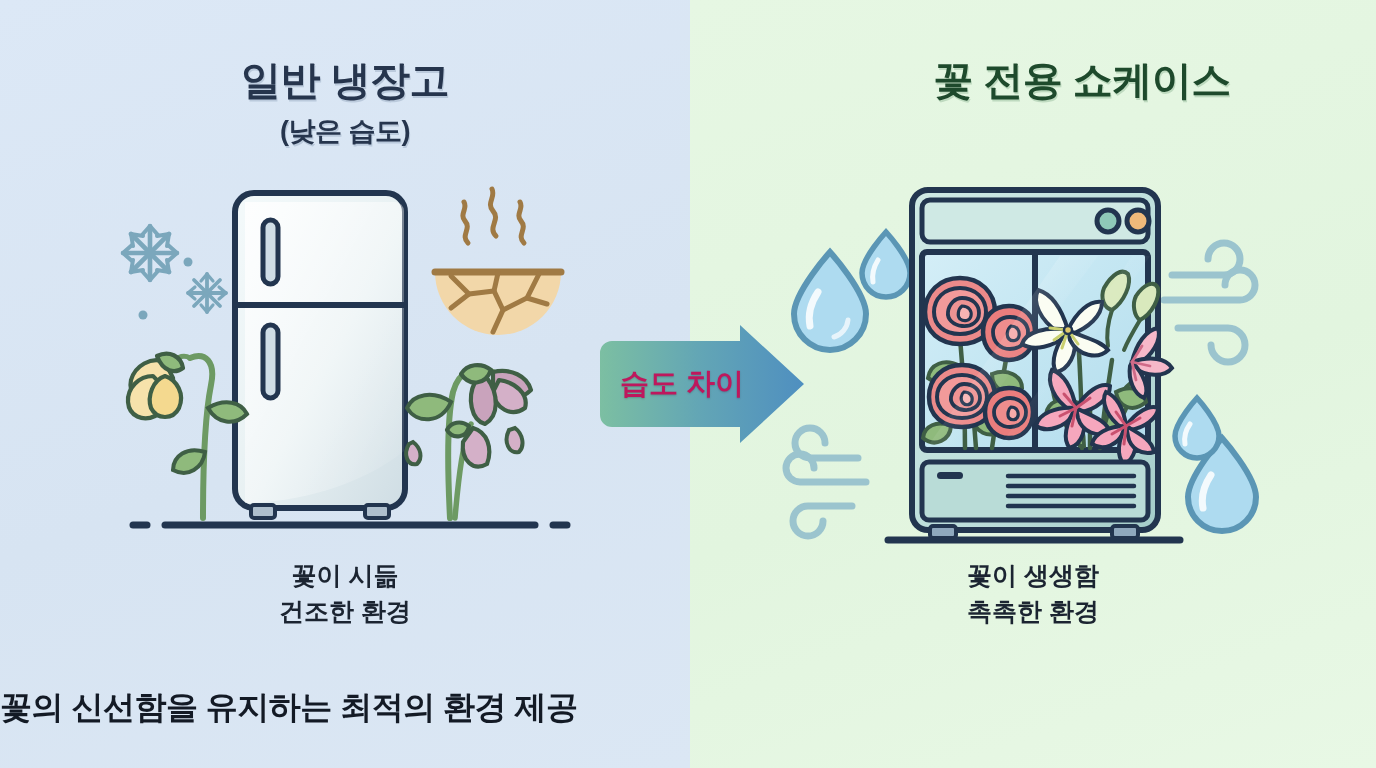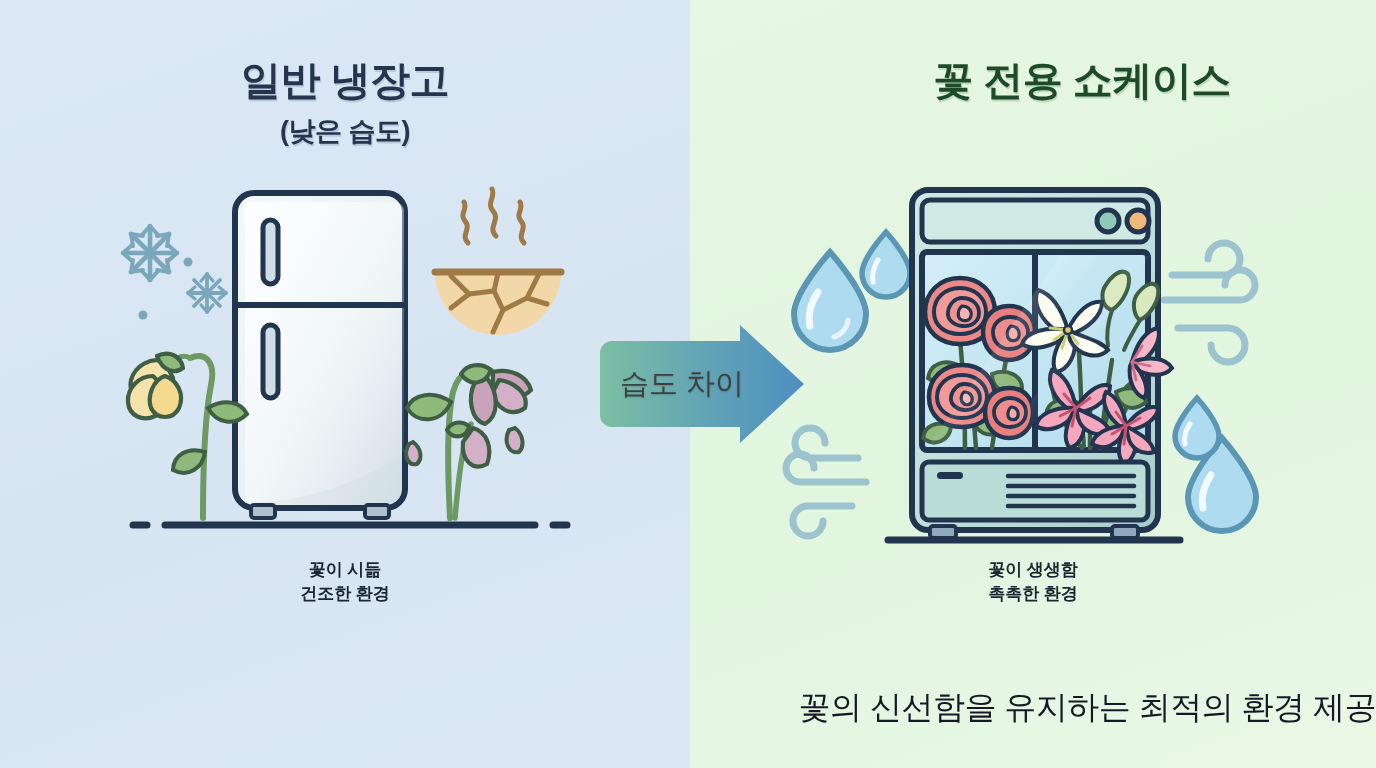--- a/index.html
+++ b/index.html
@@ -58,56 +58,56 @@
     left: 690px; top: 42px; width: 784px;
     color: #1e4a2c;
     text-shadow: 1px 2px 0 rgba(120,165,130,.35);
   }
 
   
   .caption {
     position: absolute;
     text-align: center;
     font-weight: 700;
-    font-size: 17px;
+    font-size: 25px;
     line-height: 1.42;
     color: #1b2431;
     white-space: nowrap;
   }
   #left-caption { left: 0; top: 558px; width: 690px; }
   #right-caption { left: 690px; top: 558px; width: 686px; }
   .caption span { display: block; }
 
   #bottom-caption {
     position: absolute;
     left: 0; top: 686px; width: 1376px;
-    text-align: right;
+    text-align: left;
     font-size: 32px;
-    font-weight: 400;
+    font-weight: 700;
     color: #131a25;
     letter-spacing: -0.5px;
     white-space: nowrap;
   }
 
   
   #arrow-wrap {
     position: absolute;
     left: 592px; top: 325px;
     width: 220px; height: 118px;
   }
   #arrow-label {
     position: absolute;
     left: 0; top: 0;
     width: 180px; height: 118px;
     display: flex;
     align-items: center;
     justify-content: center;
     font-size: 29px;
-    font-weight: 400;
-    color: #404040;
+    font-weight: 700;
+    color: #be185d;
     text-shadow: 0 1px 2px rgba(0,0,0,.18);
     white-space: nowrap;
     pointer-events: none;
     text-align: right;
   }
 
   
   .scene { position: absolute; }
   #left-scene { left: 95px; top: 180px; }
   #right-scene { left: 760px; top: 170px; }

